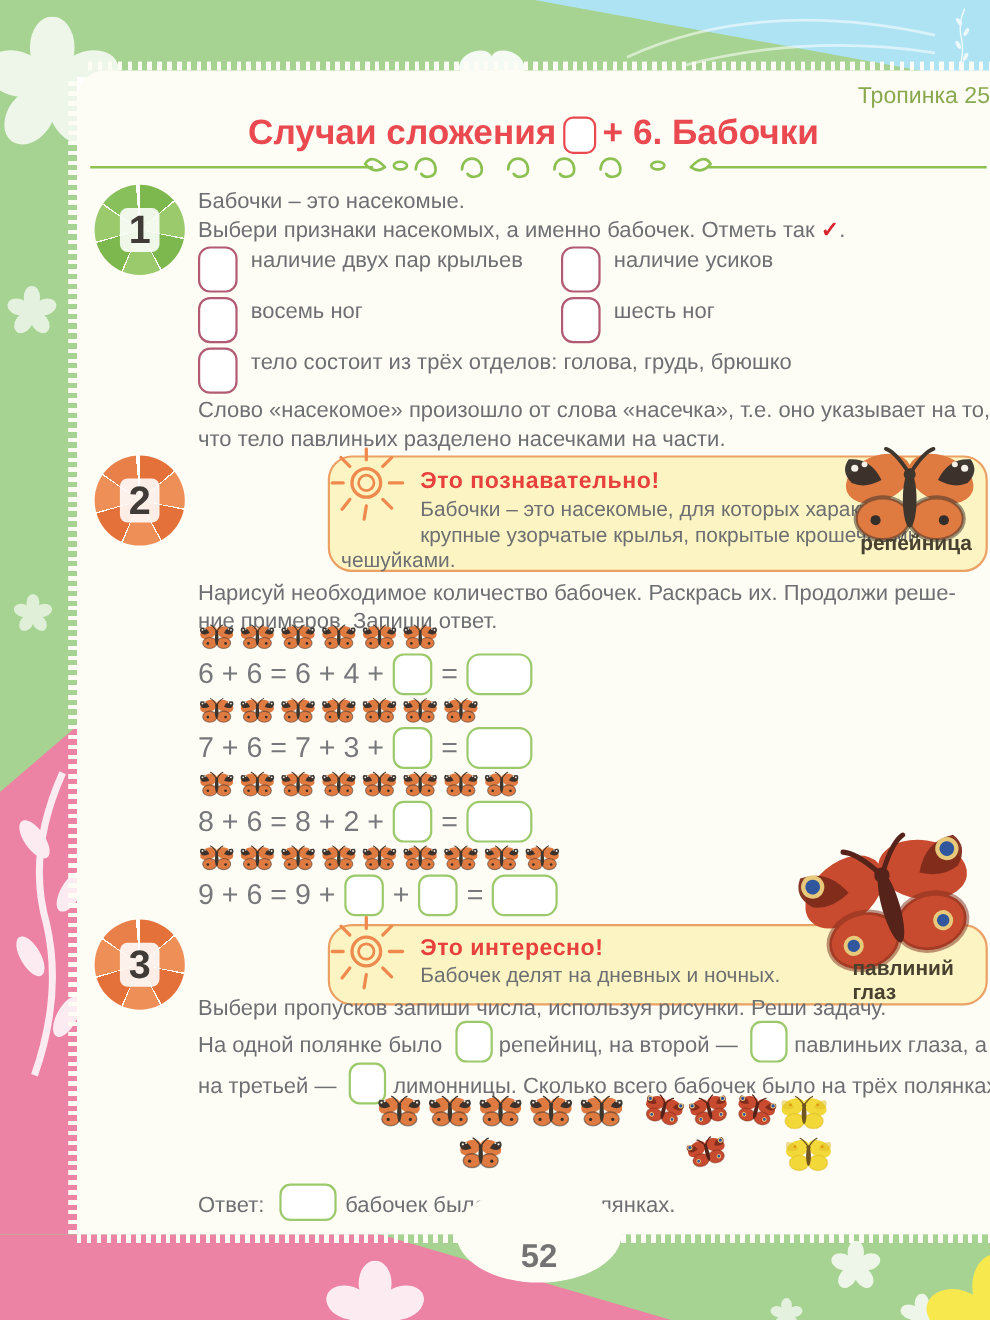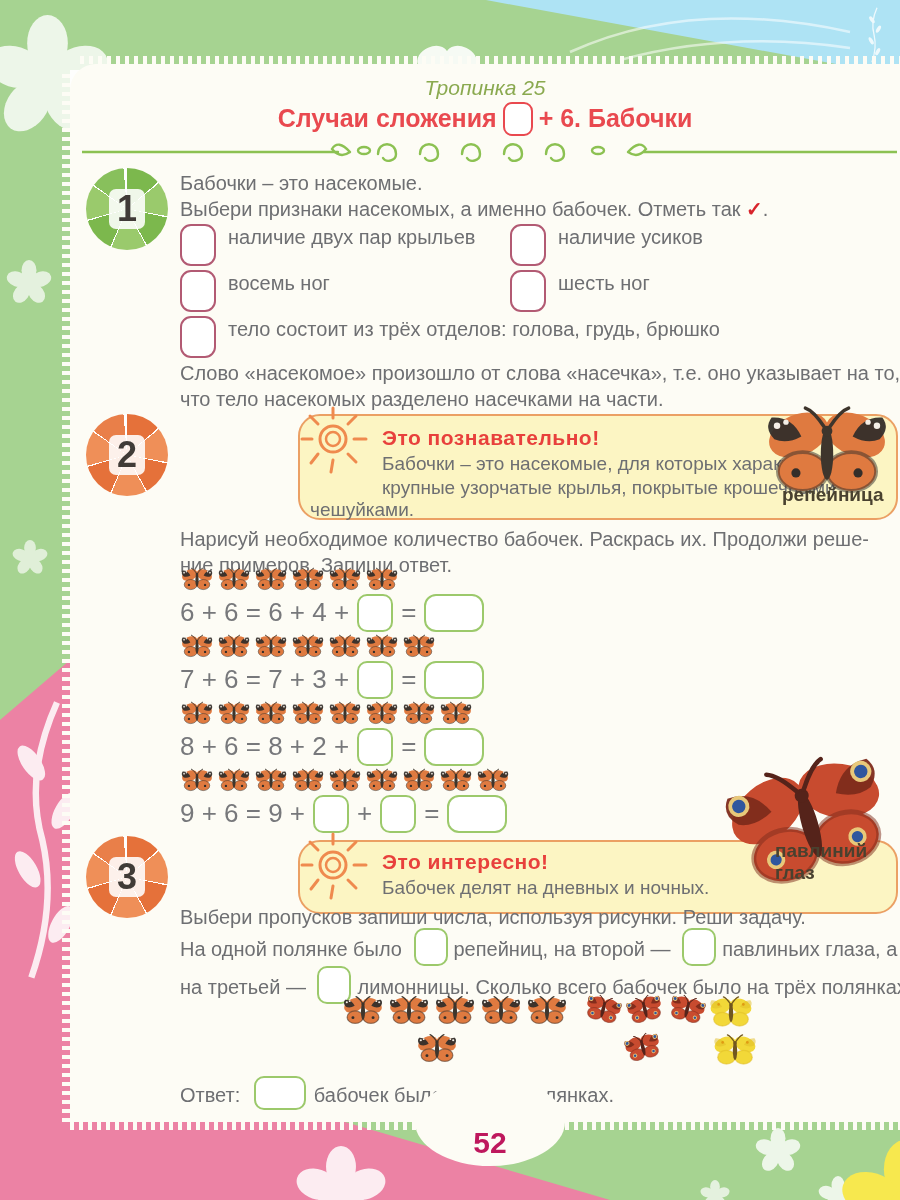--- a/index.html
+++ b/index.html
@@ -20,24 +20,24 @@
   
   #page{position:absolute;left:70px;top:64px;width:830px;height:1058px;background:#fdfcf5;
         border-top-left-radius:26px;z-index:2}
   .teeth-top{position:absolute;left:10px;right:0;top:-8px;height:8px;
         background:repeating-linear-gradient(90deg,#fdfcf5 0 4px,transparent 4px 9px)}
   .teeth-left{position:absolute;left:-8px;top:10px;bottom:0;width:8px;
         background:repeating-linear-gradient(0deg,#fdfcf5 0 4px,transparent 4px 9px)}
   .teeth-bottom{position:absolute;left:0;right:0;bottom:-8px;height:8px;
         background:repeating-linear-gradient(90deg,#fdfcf5 0 4px,transparent 4px 9px)}
   
-  .h-sub{position:absolute;top:12px;left:0;width:100%;text-align:center;font-style:italic;
+  .h-sub{position:absolute;top:12px;left:0;width:100%;text-align:right;
          font-size:21px;color:#8aa94f}
   .h-title{position:absolute;top:38px;left:0;width:100%;text-align:center;font-weight:bold;
-         font-size:25px;color:#e9494f}
+         font-size:32px;color:#e9494f}
   .title-box{display:inline-block;width:26px;height:30px;border:2px solid #e9494f;border-radius:9px;
          vertical-align:-9px;margin:0 6px;background:#fff}
   
   .badge{position:absolute;width:82px;height:82px;border-radius:50%;display:flex;align-items:center;
          justify-content:center}
   .badge.green{background:conic-gradient(#7cb84d 0 49deg,#fff 49deg 51deg,#9aca6c 51deg 100deg,#fff 100deg 102deg,#7cb84d 102deg 151deg,#fff 151deg 153deg,#9aca6c 153deg 202deg,#fff 202deg 204deg,#7cb84d 204deg 253deg,#fff 253deg 255deg,#9aca6c 255deg 304deg,#fff 304deg 306deg,#88c05c 306deg 355deg,#fff 355deg 360deg)}
   .badge.orange{background:conic-gradient(#e5713a 0 49deg,#fff 49deg 51deg,#ef8f58 51deg 100deg,#fff 100deg 102deg,#e5713a 102deg 151deg,#fff 151deg 153deg,#ef8f58 153deg 202deg,#fff 202deg 204deg,#e5713a 204deg 253deg,#fff 253deg 255deg,#ef8f58 255deg 304deg,#fff 304deg 306deg,#e97f49 306deg 355deg,#fff 355deg 360deg)}
   .badge b{font-size:36px;color:#403b37;background:rgba(255,255,255,.88);padding:0 8px;
          border-radius:7px;line-height:40px}
   
@@ -62,21 +62,21 @@
   .gbox.inline{width:30px;height:34px;vertical-align:-10px;margin:0 6px}
   .gbox.answer{width:48px;height:30px;vertical-align:-8px;margin:0 8px}
   
   .bgroup{position:absolute;top:0}
   .bgroup .row1{display:flex;gap:4px}
   .bgroup .row2{position:absolute;top:38px}
   
   #notch{position:absolute;left:345px;top:1014px;width:150px;height:88px;background:#fdfcf5;
          border-radius:50%}
   #pageno{position:absolute;left:345px;top:1062px;width:150px;text-align:center;font-size:30px;
-         font-weight:bold;color:#be185d}
+         font-weight:bold;color:#737373}
 </style>
 </head>
 <body>
 
 <svg width="0" height="0" style="position:absolute">
   <symbol id="flw" viewBox="0 0 40 40">
     <g fill="currentColor">
       <ellipse cx="20" cy="9" rx="6.5" ry="9"></ellipse>
       <ellipse cx="30.5" cy="16.6" rx="6.5" ry="9" transform="rotate(72 30.5 16.6)"></ellipse>
       <ellipse cx="26.5" cy="29" rx="6.5" ry="9" transform="rotate(144 26.5 29)"></ellipse>
@@ -194,21 +194,21 @@
   </div>
   <div class="cbitem" style="left:440px;top:206px">
     <span class="cb"></span>
     <span class="t">шесть ног</span>
   </div>
   <div class="cbitem" style="left:110px;top:252px">
     <span class="cb"></span>
     <span class="t">тело состоит из трёх отделов: голова, грудь, брюшко</span>
   </div>
   <div class="t abs nowrap" style="left:110px;top:296px">Слово «насекомое» произошло от слова «насечка», т.е. оно указывает на то,</div>
-  <div class="t abs nowrap" style="left:110px;top:322px">что тело насекомых разделено насечками на части.</div>
+  <div class="t abs nowrap" style="left:110px;top:322px">что тело павлиньих разделено насечками на части.</div>
 
   <div class="badge orange" style="left:16px;top:350px">
       <b>2</b>
     </div>
   <div class="ybox" style="left:228px;top:350px;width:596px;height:102px"></div>
   <svg class="sun" style="left:230px;top:342px" width="70" height="70" viewBox="0 0 70 70">
     <g stroke="#ef8a4e" fill="none" stroke-linecap="round">
       <circle cx="33" cy="33" r="13" stroke-width="3"></circle>
       <circle cx="33" cy="33" r="7" stroke-width="2.5"></circle>
       <path d="M33,12 L33,2 M33,54 L31,66 M12,33 H2 M54,33 h12 M18,18 L10,10 M48,18 l8,-8 M18,48 l-7,9 M48,48 l8,8" stroke-width="3"></path>
@@ -1003,21 +1003,21 @@
     <ellipse cx="15" cy="26.5" rx="9.2" ry="7.2" fill="none" stroke="#7e2b1b" stroke-width="1.4" opacity="0.5"></ellipse>
     <circle cx="6" cy="9.5" r="3" fill="#e8c87a"></circle>
           <circle cx="6" cy="9.5" r="1.9" fill="#30569e"></circle>
              <circle cx="12" cy="27" r="2.6" fill="#e8c87a"></circle>
           <circle cx="12" cy="27" r="1.6" fill="#30569e"></circle>
         </g>
     <ellipse cx="24" cy="20" rx="2.3" ry="9.5" fill="#55231a"></ellipse>
     <circle cx="24" cy="11.5" r="2" fill="#55231a"></circle>
     <path d="M23,10 Q19,4 16,3 M25,10 Q29,4 32,3" stroke="#55231a" stroke-width="1.3" fill="none" stroke-linecap="round"></path>
   </svg></div>
-  <div class="bf-label abs" style="left:705px;top:776px">павлиний глаз</div>
+  <div class="bf-label abs" style="left:705px;top:806px">павлиний глаз</div>
 
   <div class="t abs nowrap" style="left:110px;top:840px">Выбери пропусков запиши числа, используя рисунки. Реши задачу.</div>
   <div class="t abs nowrap" id="task-line2" style="left:110px;top:864px;height:42px"><span>На одной полянке было </span><span class="gbox inline"></span><span>репейниц, на второй — </span><span class="gbox inline"></span><span>павлиньих глаза, а </span></div>
   <div class="t abs nowrap" id="task-line3" style="left:110px;top:902px;height:42px"><span>на третьей — </span><span class="gbox inline"></span><span>лимонницы. Сколько всего бабочек было на трёх полянках? </span></div>
 
   <div class="abs" id="groups" style="left:272px;top:930px;height:80px;width:540px">
       <div class="bgroup" style="left: 0px;">
         <div class="row1">
           <svg width="42" height="35" viewBox="0 0 48 40" style="">
     <g>

